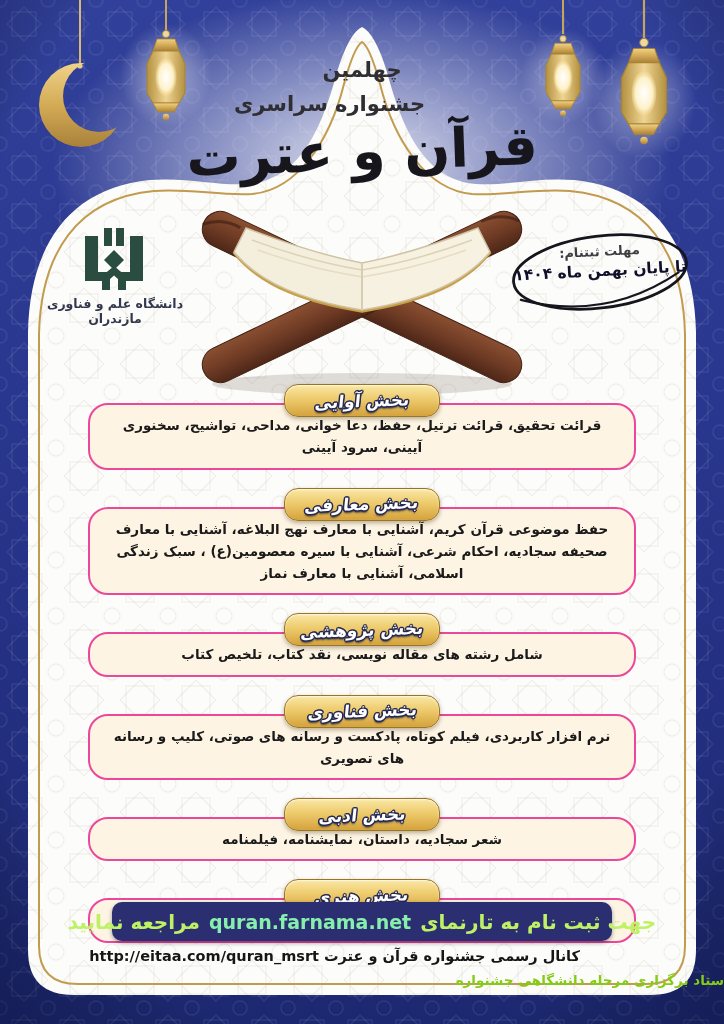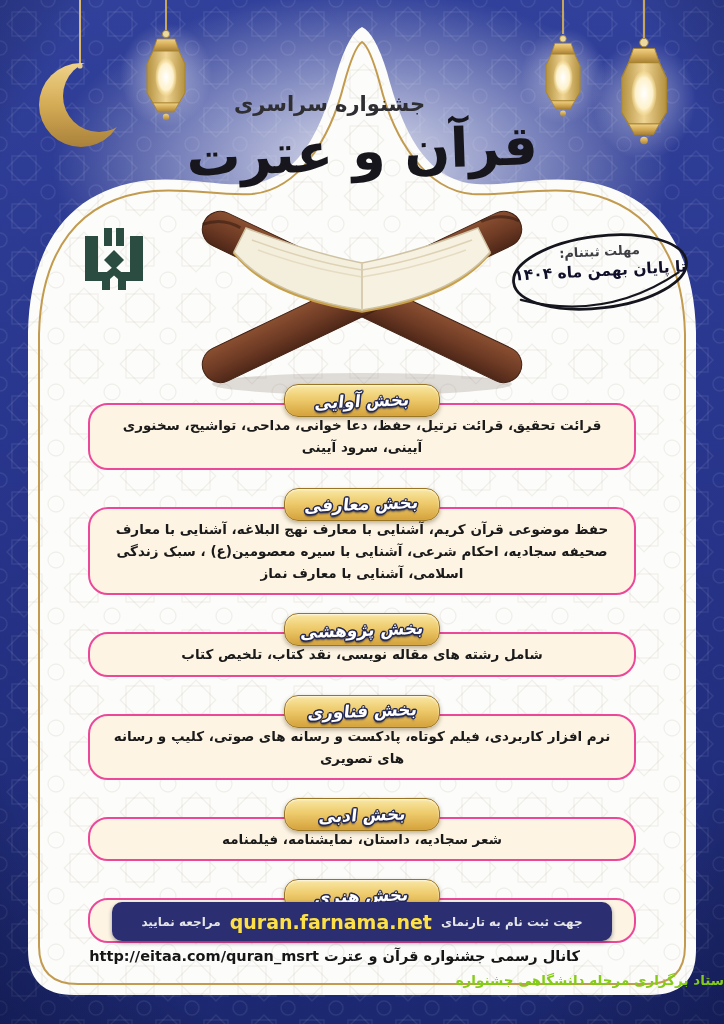--- a/index.html
+++ b/index.html
@@ -47,22 +47,22 @@
     position:relative;z-index:1;background:#fdf4e3;border:2px solid #ec4899;
     border-radius:20px;padding:9px 16px;text-align:center;direction:rtl;
     font-size:13.5px;font-weight:bold;color:#1a1a1a;line-height:1.65;
   }
 
   .reg-bar{
     left:112px;top:902px;width:500px;height:39px;background:#2b2f72;
     border-radius:10px;display:flex;align-items:center;justify-content:center;
     gap:9px;direction:rtl;white-space:nowrap;box-shadow:0 2px 4px rgba(10,12,40,.4);
   }
-  .reg-bar .reg-text{font-size:12px;font-weight:bold;color:#e5e5e5;}
-  .reg-bar .reg-url{font-size:19px;font-weight:bold;color:#fde047;direction:ltr;unicode-bidi:embed;}
+  .reg-bar .reg-text{font-size:20px;font-weight:bold;color:#bef264;}
+  .reg-bar .reg-url{font-size:19px;font-weight:bold;color:#86efac;direction:ltr;unicode-bidi:embed;}
 
   .channel-line{left:0;top:948px;width:580px;text-align:right;direction:rtl;
     font-size:14.5px;font-weight:bold;color:#161616;}
   .channel-line .ch-url{direction:ltr;unicode-bidi:embed;font-weight:bold;}
   .organizer-line{left:0;top:972px;width:724px;text-align:right;direction:rtl;
     font-size:13.5px;font-weight:bold;color:#84cc16;}
 </style>
 </head>
 <body>
 
@@ -208,23 +208,25 @@
       <path d="M29 22 l10 10 -10 10 -10 -10 z"></path>
       <path d="M17 62 v-14 l12 -10 12 10 v14 h-8 v-11 l-4 -3.5 -4 3.5 v11 z"></path>
     </g>
 
     <g fill="none" stroke="#15151e" stroke-linecap="round" transform="rotate(-7 600 272)">
       <ellipse cx="600" cy="272" rx="87" ry="36" stroke-width="2.8"></ellipse>
       <path d="M 518 290 Q 600 322 678 282" stroke-width="2.2"></path>
     </g>
   </svg>
 
+  <div class="overlay title-ordinal">چهلمین</div>
   <div class="overlay title-festival">جشنواره سراسری</div>
   <div class="overlay title-name">قرآن و عترت</div>
 
+  <div class="overlay uni-label">دانشگاه علم و فناوری مازندران</div>
 
   <div class="overlay deadline">
     <div class="dl-label">مهلت ثبتنام:</div>
     <div class="dl-value">تا پایان بهمن ماه ۱۴۰۴</div>
   </div>
 
   <div class="overlay sections">
     <div class="section">
       <div class="badge">
         <span>بخش آوایی</span>

